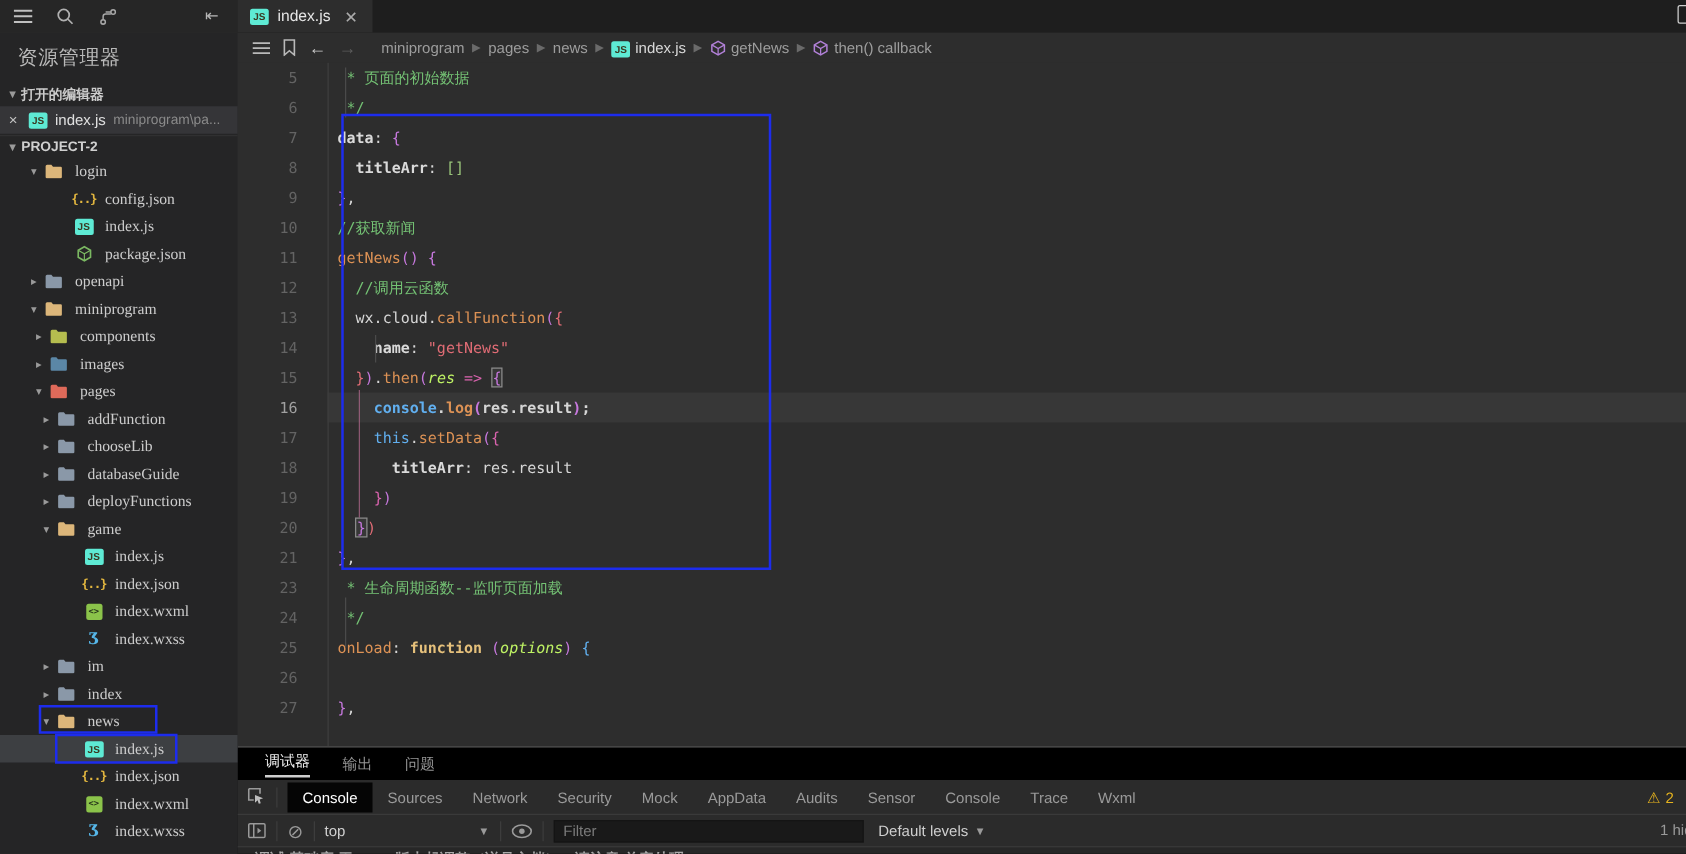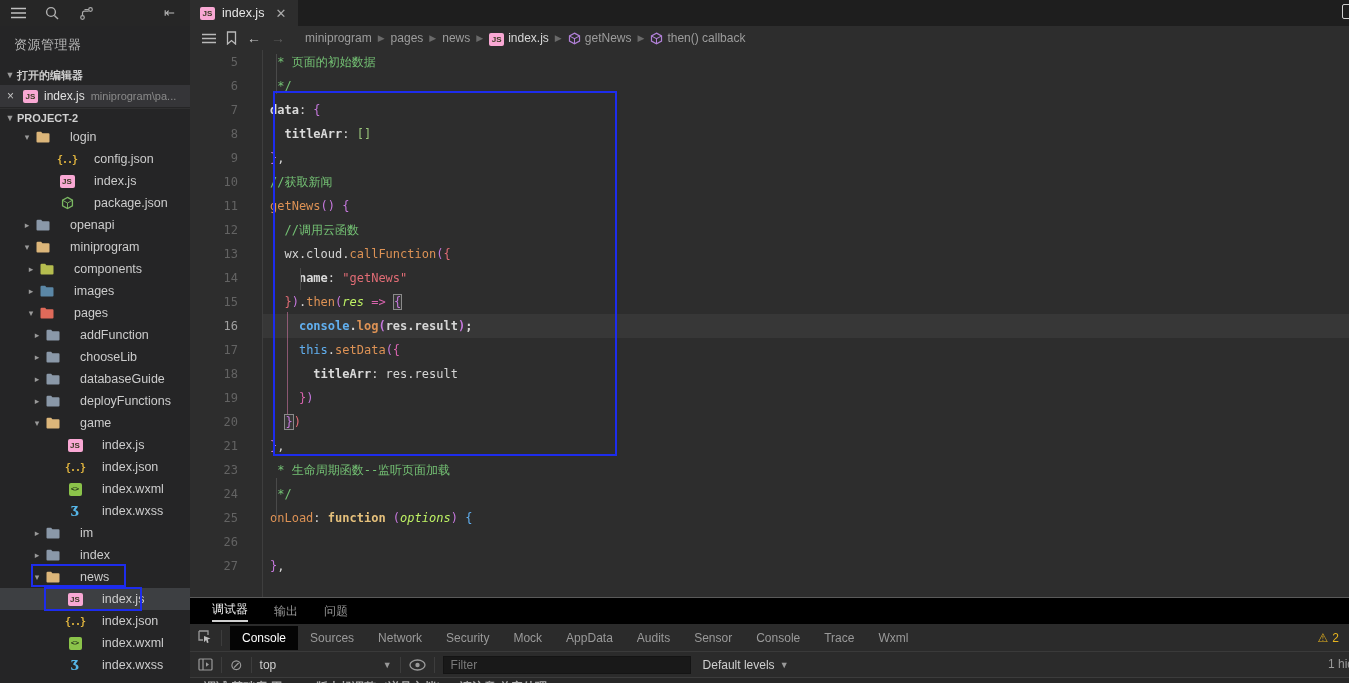--- a/index.html
+++ b/index.html
@@ -11,43 +11,43 @@
   #topbar { position:absolute; left:0; top:0; width:1349px; height:26px; background:#262626; z-index:5; }
   #topbar-icons { position:absolute; left:0; top:0; width:190px; height:26px; display:flex; align-items:center; gap:18px; padding-left:10px; }
   .tbico { width:16px; height:16px; display:inline-flex; align-items:center; justify-content:center; color:#b6b6b6; }
   #collapse-ic { position:absolute; left:164px; top:5px; color:#b6b6b6; font-size:13px; }
   #tabstrip { position:absolute; left:190px; top:0; right:0; height:26px; background:#1e1e1e; display:flex; }
   #active-tab { height:26px; background:#2d2d2d; display:flex; align-items:center; gap:7px; padding:0 12px 0 10px; }
   #active-tab .ttl { color:#e6e6e6; font-size:12.5px; }
   #tab-close { color:#ababab; font-size:13px; margin-left:4px; cursor:pointer; }
   #split-sliver { position:absolute; right:-4px; top:4px; width:11px; height:15px; border:1.5px solid #cfcfcf; border-radius:2px; background:#1e1e1e; }
 
-  .ic-js { display:inline-flex; width:15px; height:13px; background:#f9a8d4; color:#3a3a23; font-size:8px;
+  .ic-js { display:inline-flex; width:15px; height:13px; background:#5eead4; color:#3a3a23; font-size:8px;
            font-weight:bold; align-items:center; justify-content:center; border-radius:2px; font-family:"Liberation Sans",sans-serif; }
   .ic-json { color:#e2b63f; font-weight:bold; font-size:10px; letter-spacing:-1px; font-family:"DejaVu Sans Mono",monospace; }
   .ic-wxml { display:inline-flex; width:13px; height:13px; background:#8bc34a; color:#24321a; font-size:7px; font-weight:bold;
              align-items:center; justify-content:center; border-radius:2px; font-family:"DejaVu Sans Mono",monospace; }
   .ic-wxss { color:#56b6e8; font-weight:bold; font-size:13px; line-height:13px; font-family:"DejaVu Serif",serif; }
 
   
   #sidebar { position:absolute; left:0; top:26px; width:190px; height:657px; background:#252526; z-index:2; }
-  #explorer-title { padding:10px 0 0 14px; font-size:13px; color:#b9b9b9; letter-spacing:.5px; }
+  #explorer-title { padding:10px 0 0 14px; font-size:16px; color:#b9b9b9; letter-spacing:.5px; }
   #openeditors-hdr { position:absolute; left:0; top:38px; width:100%; height:22px; display:flex; align-items:center; font-size:11px; font-weight:bold; color:#cccccc; }
   #openeditors-hdr .chev, #project-hdr .chev { width:14px; text-align:center; color:#9a9a9a; font-size:9px; margin-left:3px; }
   #openeditor-item { position:absolute; left:0; top:59px; width:100%; height:22px; background:#353538; display:flex; align-items:center; gap:6px; padding-left:7px; font-size:12px; }
   #openeditor-item .x { color:#c3c3c3; font-size:12px; width:10px; }
   #openeditor-item .fn { color:#e0e0e0; }
   #openeditor-item .pth { color:#8a8a8a; font-size:11px; }
   #project-hdr { position:absolute; left:0; top:82px; width:100%; height:18px; display:flex; align-items:center; font-size:11px; font-weight:bold; color:#d0d0d0; border-top:1px solid #303031; }
   #tree { position:absolute; left:0; top:100px; width:100%; }
   .trow { height:22px; display:flex; align-items:center; font-size:12.5px; color:#cccccc; cursor:pointer; }
   .trow.sel { background:#3d3f42; }
   .trow .chev { width:14px; font-size:9px; color:#9a9a9a; text-align:center; flex:none; }
   .trow .ficon { width:18px; display:inline-flex; justify-content:center; flex:none; }
-  .trow .tlabel { margin-left:18px; white-space:nowrap; }
+  .trow .tlabel { margin-left:8px; white-space:nowrap;font-family:Liberation Serif, serif; }
   .lv0{padding-left:20px;} .lv1{padding-left:44px;} .lv2{padding-left:24px;} .lv3{padding-left:30px;} .lv4{padding-left:52px;}
   .tree-guide { position:absolute; width:1px; background:#454547; }
 
   
   #editor-area { position:absolute; left:190px; top:26px; right:0; bottom:0; background:#2d2d2d; }
   #breadcrumb-bar { position:absolute; left:0; top:0; right:0; height:24px; background:#2d2d2d; display:flex; align-items:center; gap:10px; padding-left:12px; }
   .bcico { color:#b9b9b9; display:inline-flex; align-items:center; }
   .nav-back { color:#c8c8c8; font-size:14px; }
   .nav-fwd { color:#5d5d5d; font-size:14px; }
   #breadcrumb { display:flex; align-items:center; gap:6px; margin-left:10px; font-size:12px; color:#9d9d9d; }

